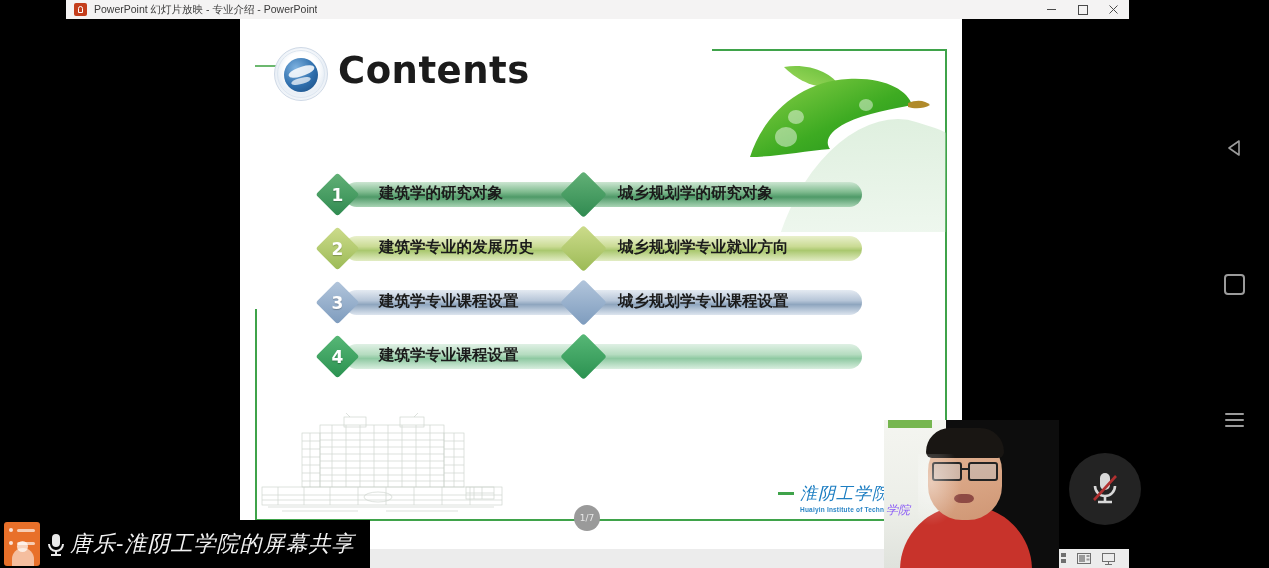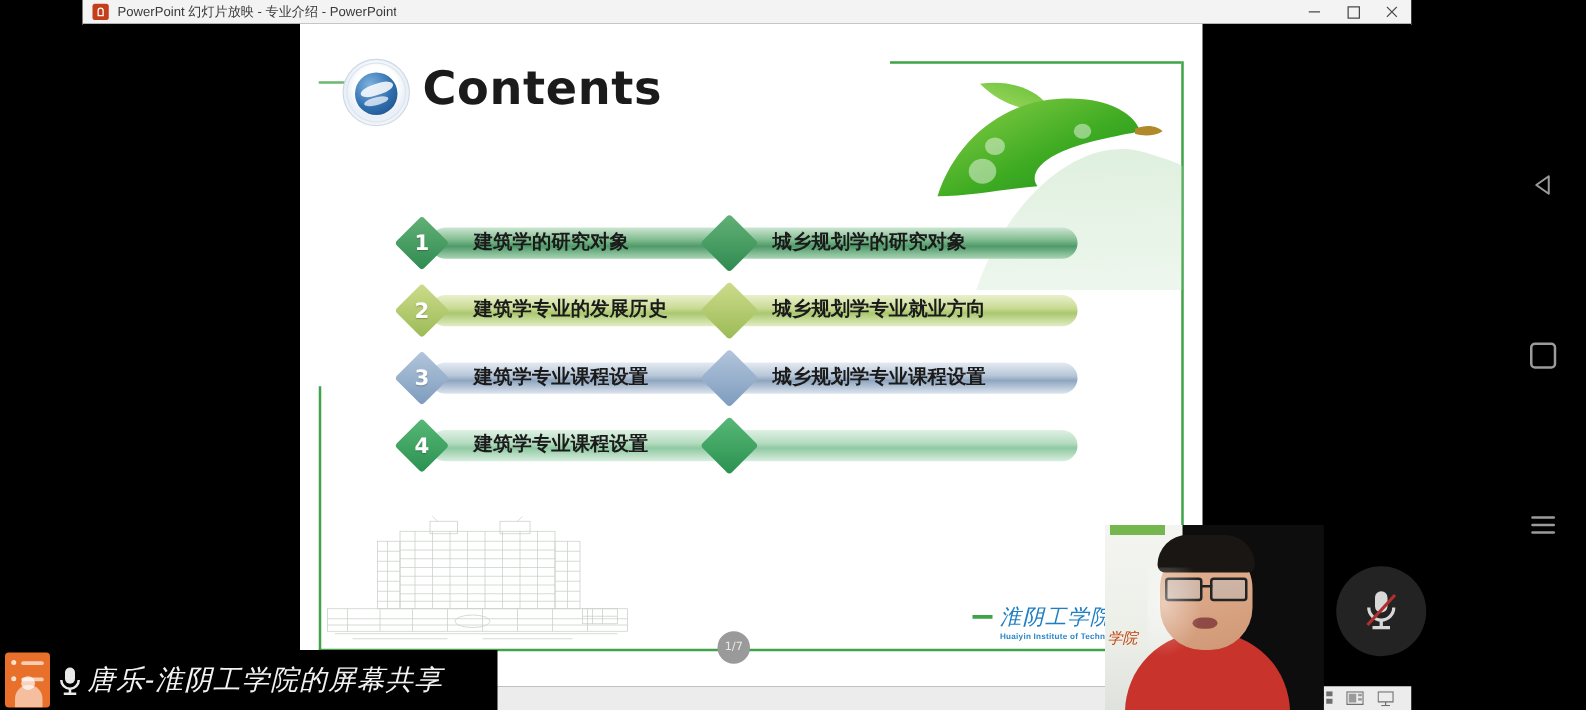--- a/index.html
+++ b/index.html
@@ -292,21 +292,20 @@
     display: flex; align-items: center; justify-content: center;
   }
 
   
   .share-strip {
     position: absolute; left: 0; bottom: 0;
     width: 370px; height: 48px;
     background: #000;
     display: flex; align-items: center;
     z-index: 40;
-    padding-left: 28px;
   }
   .app-tile {
     position: absolute; left: 4px; top: 2px;
     width: 36px; height: 44px;
     background: #e8702a;
     border-radius: 3px;
     overflow: hidden;
   }
   .app-tile .bar1, .app-tile .bar2 {
     position: absolute; height: 3px; background: rgba(255,255,255,.65); border-radius: 2px;
@@ -365,21 +364,21 @@
   .wc-wallL {
     position: absolute; left: 0; top: 0; width: 62px; height: 148px;
     background: linear-gradient(to bottom, #f4f5f0, #eceee8 62%, #dfe2dc);
   }
   .wc-wallgreen {
     position: absolute; left: 4px; top: 0; width: 44px; height: 8px;
     background: #76b64f;
   }
   .wc-logo {
     position: absolute; left: 2px; top: 82px;
-    font-size: 12px; color: #c2410c;
+    font-size: 12px; color: #8b5cf6;
     font-family: "DejaVu Serif", serif; font-style: italic;
   }
   .wc-body {
     position: absolute; left: 16px; bottom: -14px;
     width: 132px; height: 76px;
     background: #c8332b;
     border-radius: 64px 64px 8px 8px;
   }
   .wc-neck {
     position: absolute; left: 62px; bottom: 56px;

